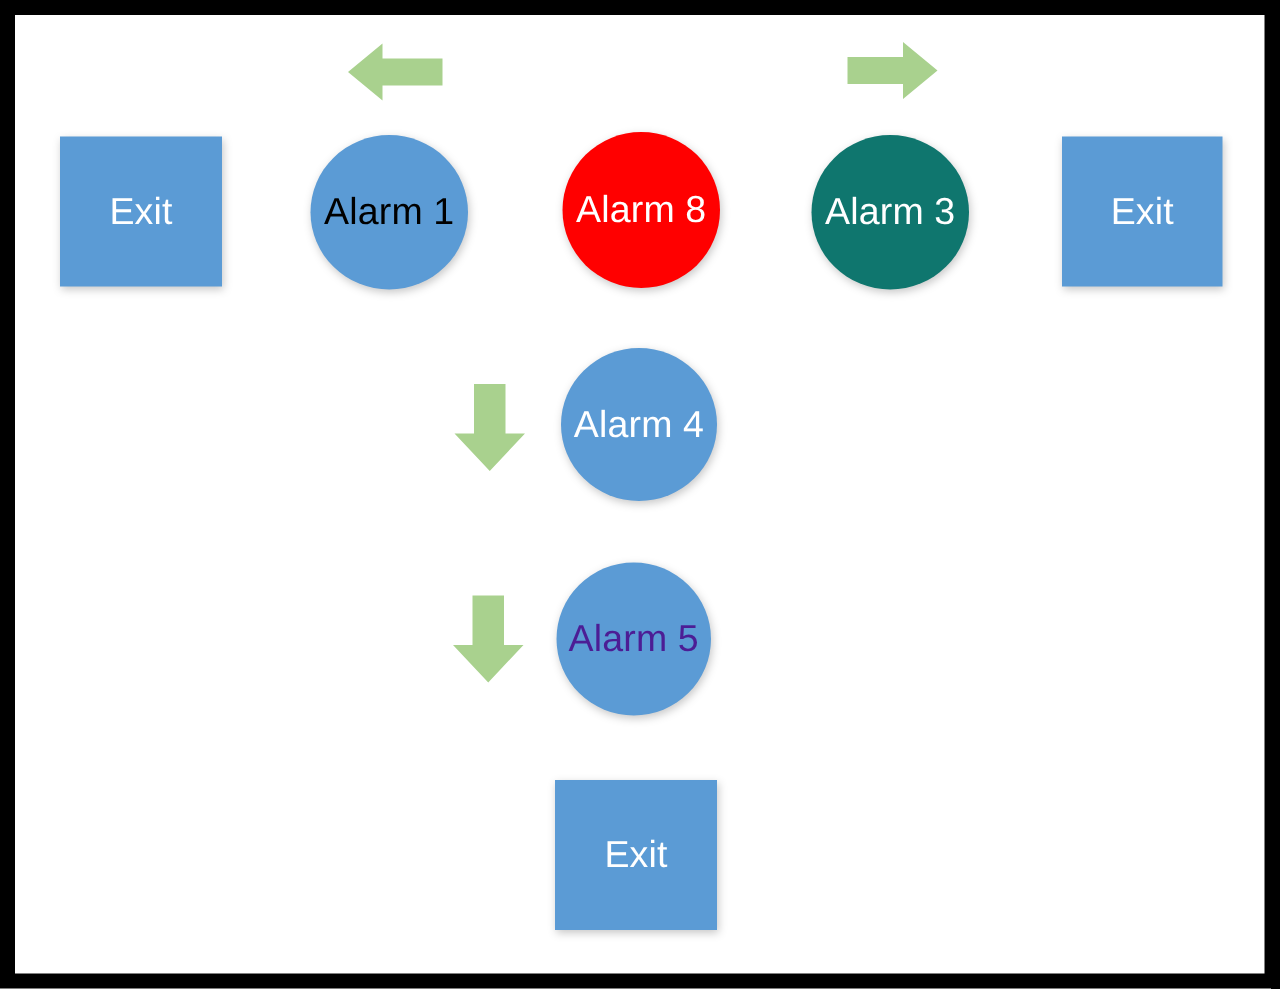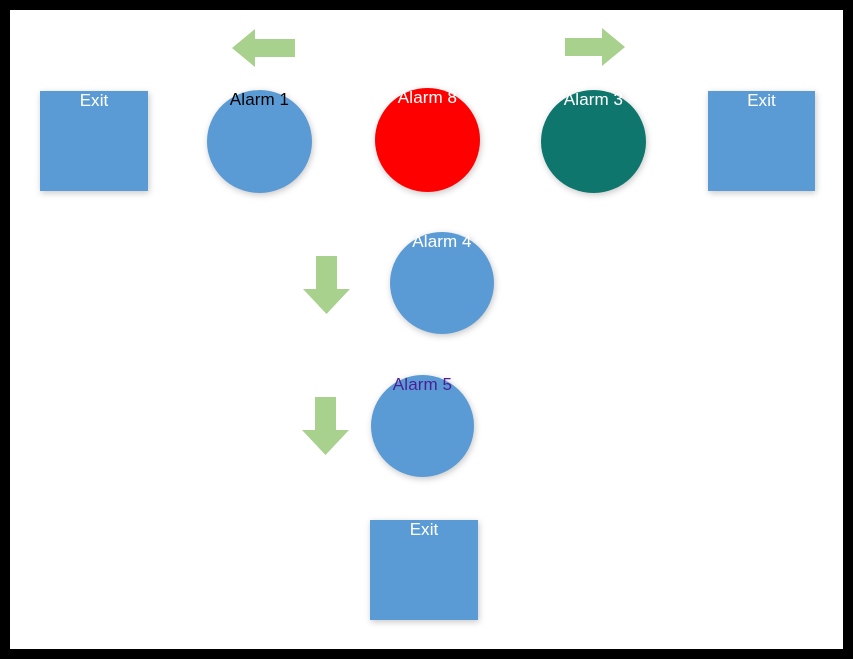--- a/index.html
+++ b/index.html
@@ -29,24 +29,24 @@
     left: 10px;
     top: 10px;
     width: 833px;
     height: 639px;
     background: #ffffff;
   }
 
   .node {
     position: absolute;
     display: flex;
-    align-items: flex-start;
+    align-items: center;
     justify-content: center;
     color: #ffffff;
-    font-size: 17px;
+    font-size: 25px;
     font-family: "Liberation Sans", sans-serif;
     letter-spacing: 0.1px;
     white-space: nowrap;
     box-sizing: border-box;
     filter: drop-shadow(1px 2px 3px rgba(0,0,0,0.22));
   }
 
   .node.rect {
     border-radius: 0;
   }
@@ -106,21 +106,21 @@
     </div>
 
     <div class="node circle" style="left: 531px; top: 80px; width: 105px; height: 103px; background: #0f766e; color: rgb(255, 255, 255);">
       <span>Alarm 3</span>
     </div>
 
     <div class="node rect" style="left: 698px; top: 81px; width: 107px; height: 100px; background: rgb(91, 155, 213); color: rgb(255, 255, 255);">
       <span>Exit</span>
     </div>
 
-    <div class="node circle" style="left: 380px; top: 222px; width: 104px; height: 102px; background: rgb(91, 155, 213); color: rgb(255, 255, 255);">
+    <div class="node circle" style="left: 364px; top: 222px; width: 104px; height: 102px; background: rgb(91, 155, 213); color: rgb(255, 255, 255);">
       <span>Alarm 4</span>
     </div>
 
     <div class="node circle" style="left: 361px; top: 365px; width: 103px; height: 102px; background: rgb(91, 155, 213); color: #4c1d95;">
       <span>Alarm 5</span>
     </div>
 
     <div class="node rect" style="left: 360px; top: 510px; width: 108px; height: 100px; background: rgb(91, 155, 213); color: rgb(255, 255, 255);">
       <span>Exit</span>
     </div>

